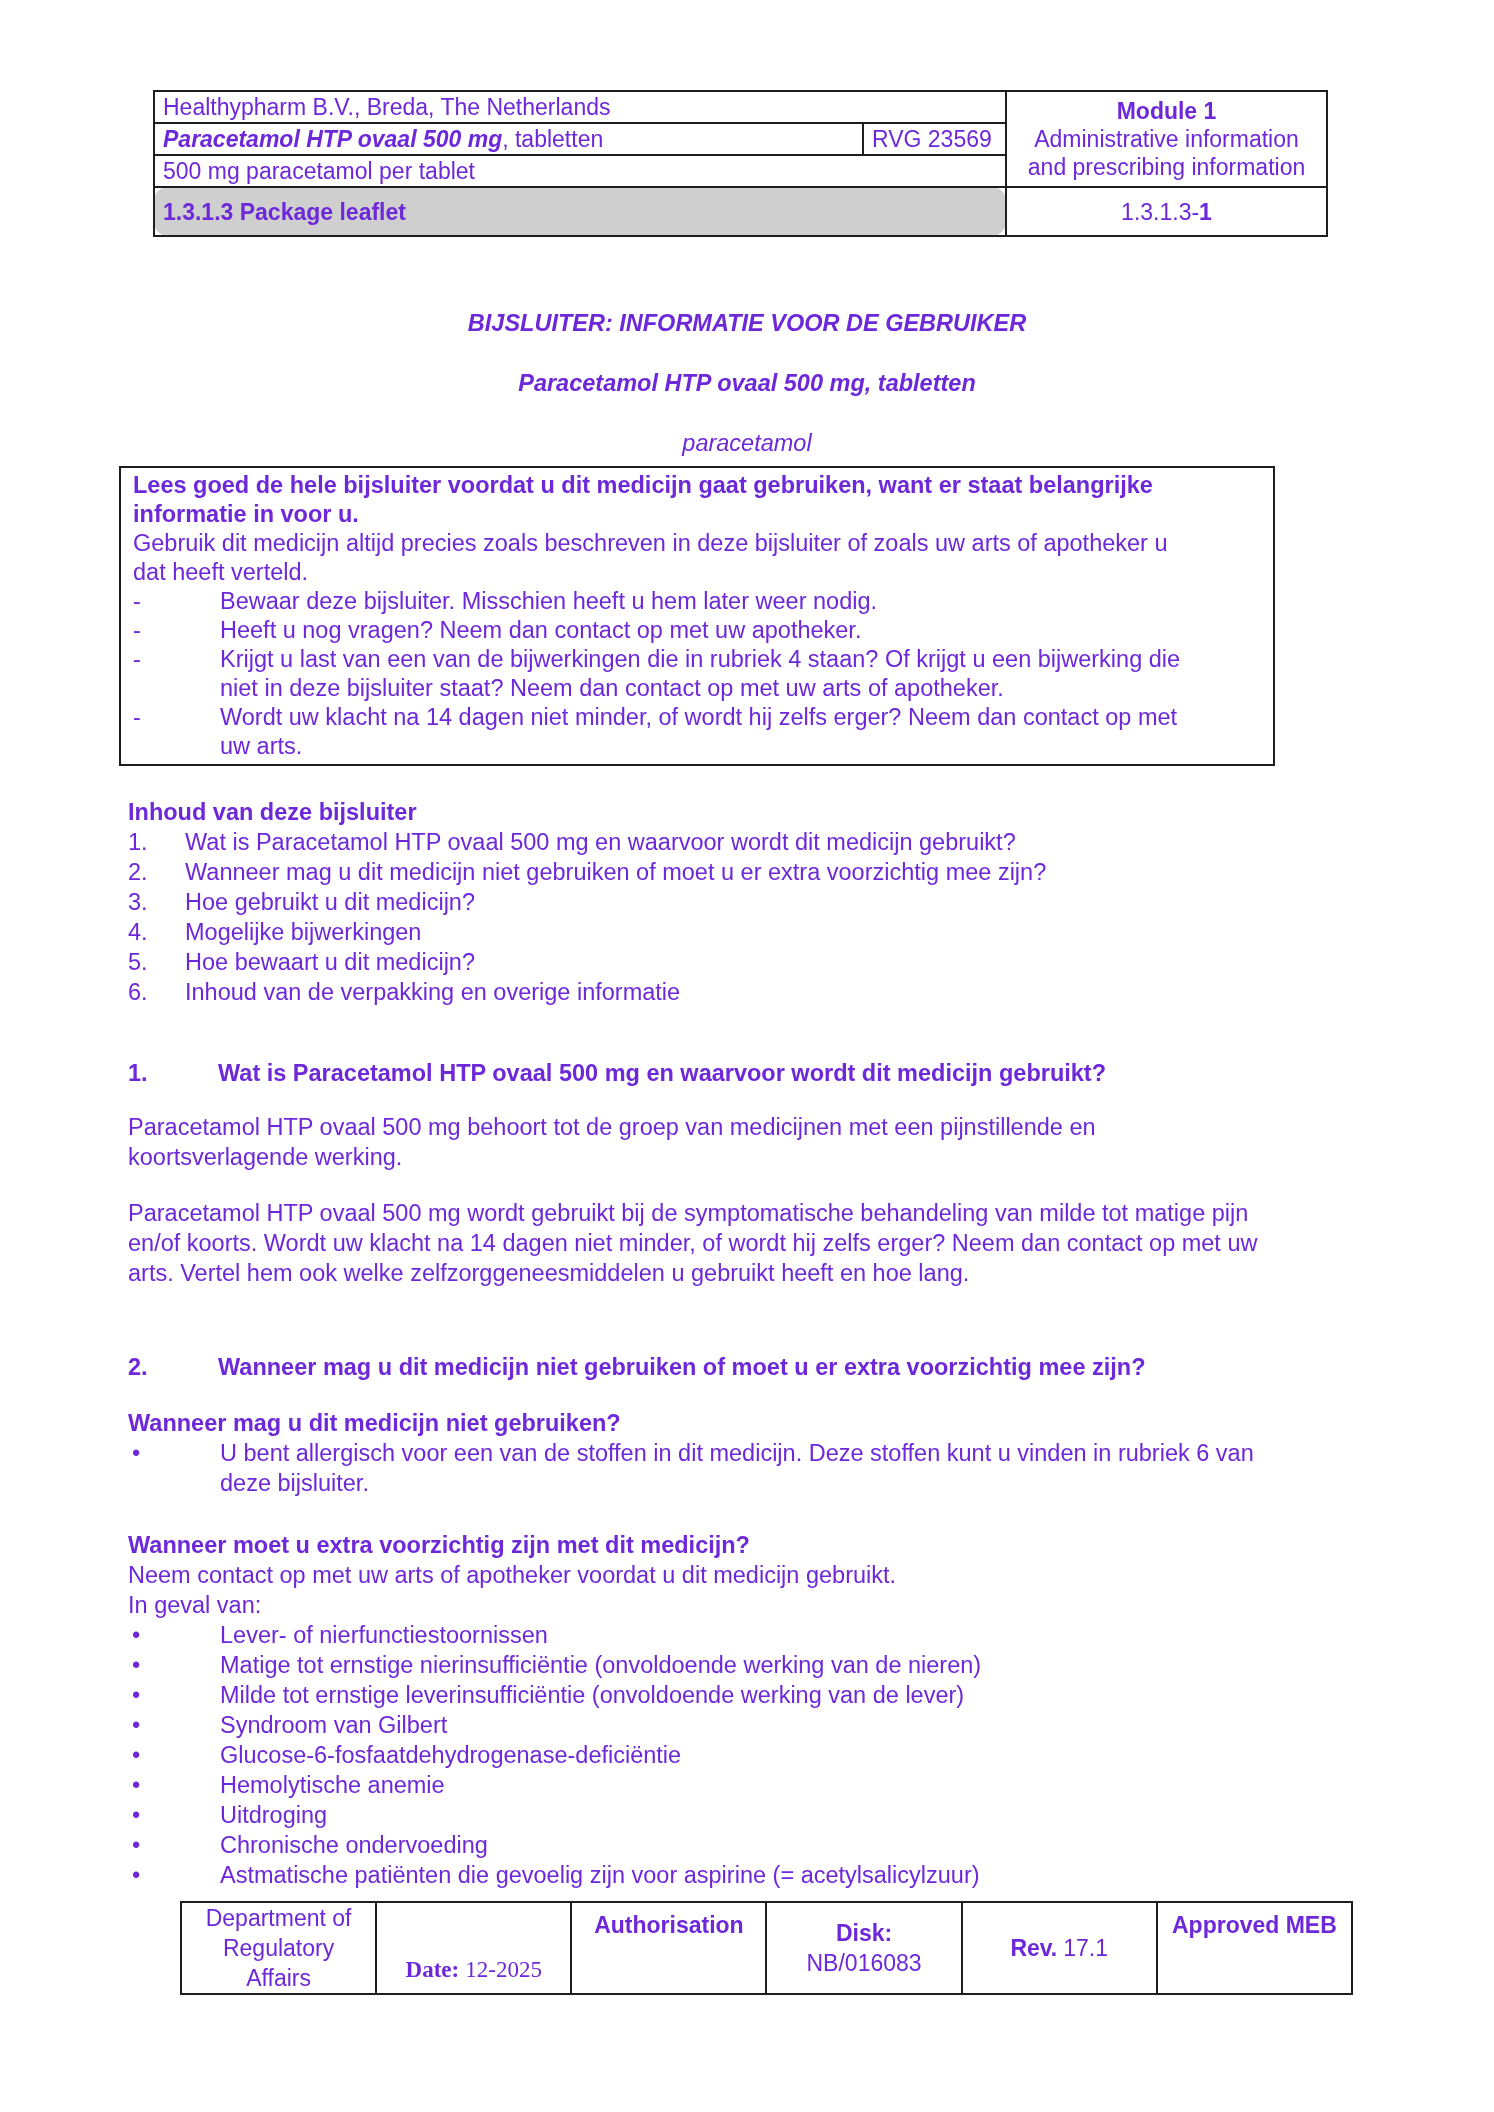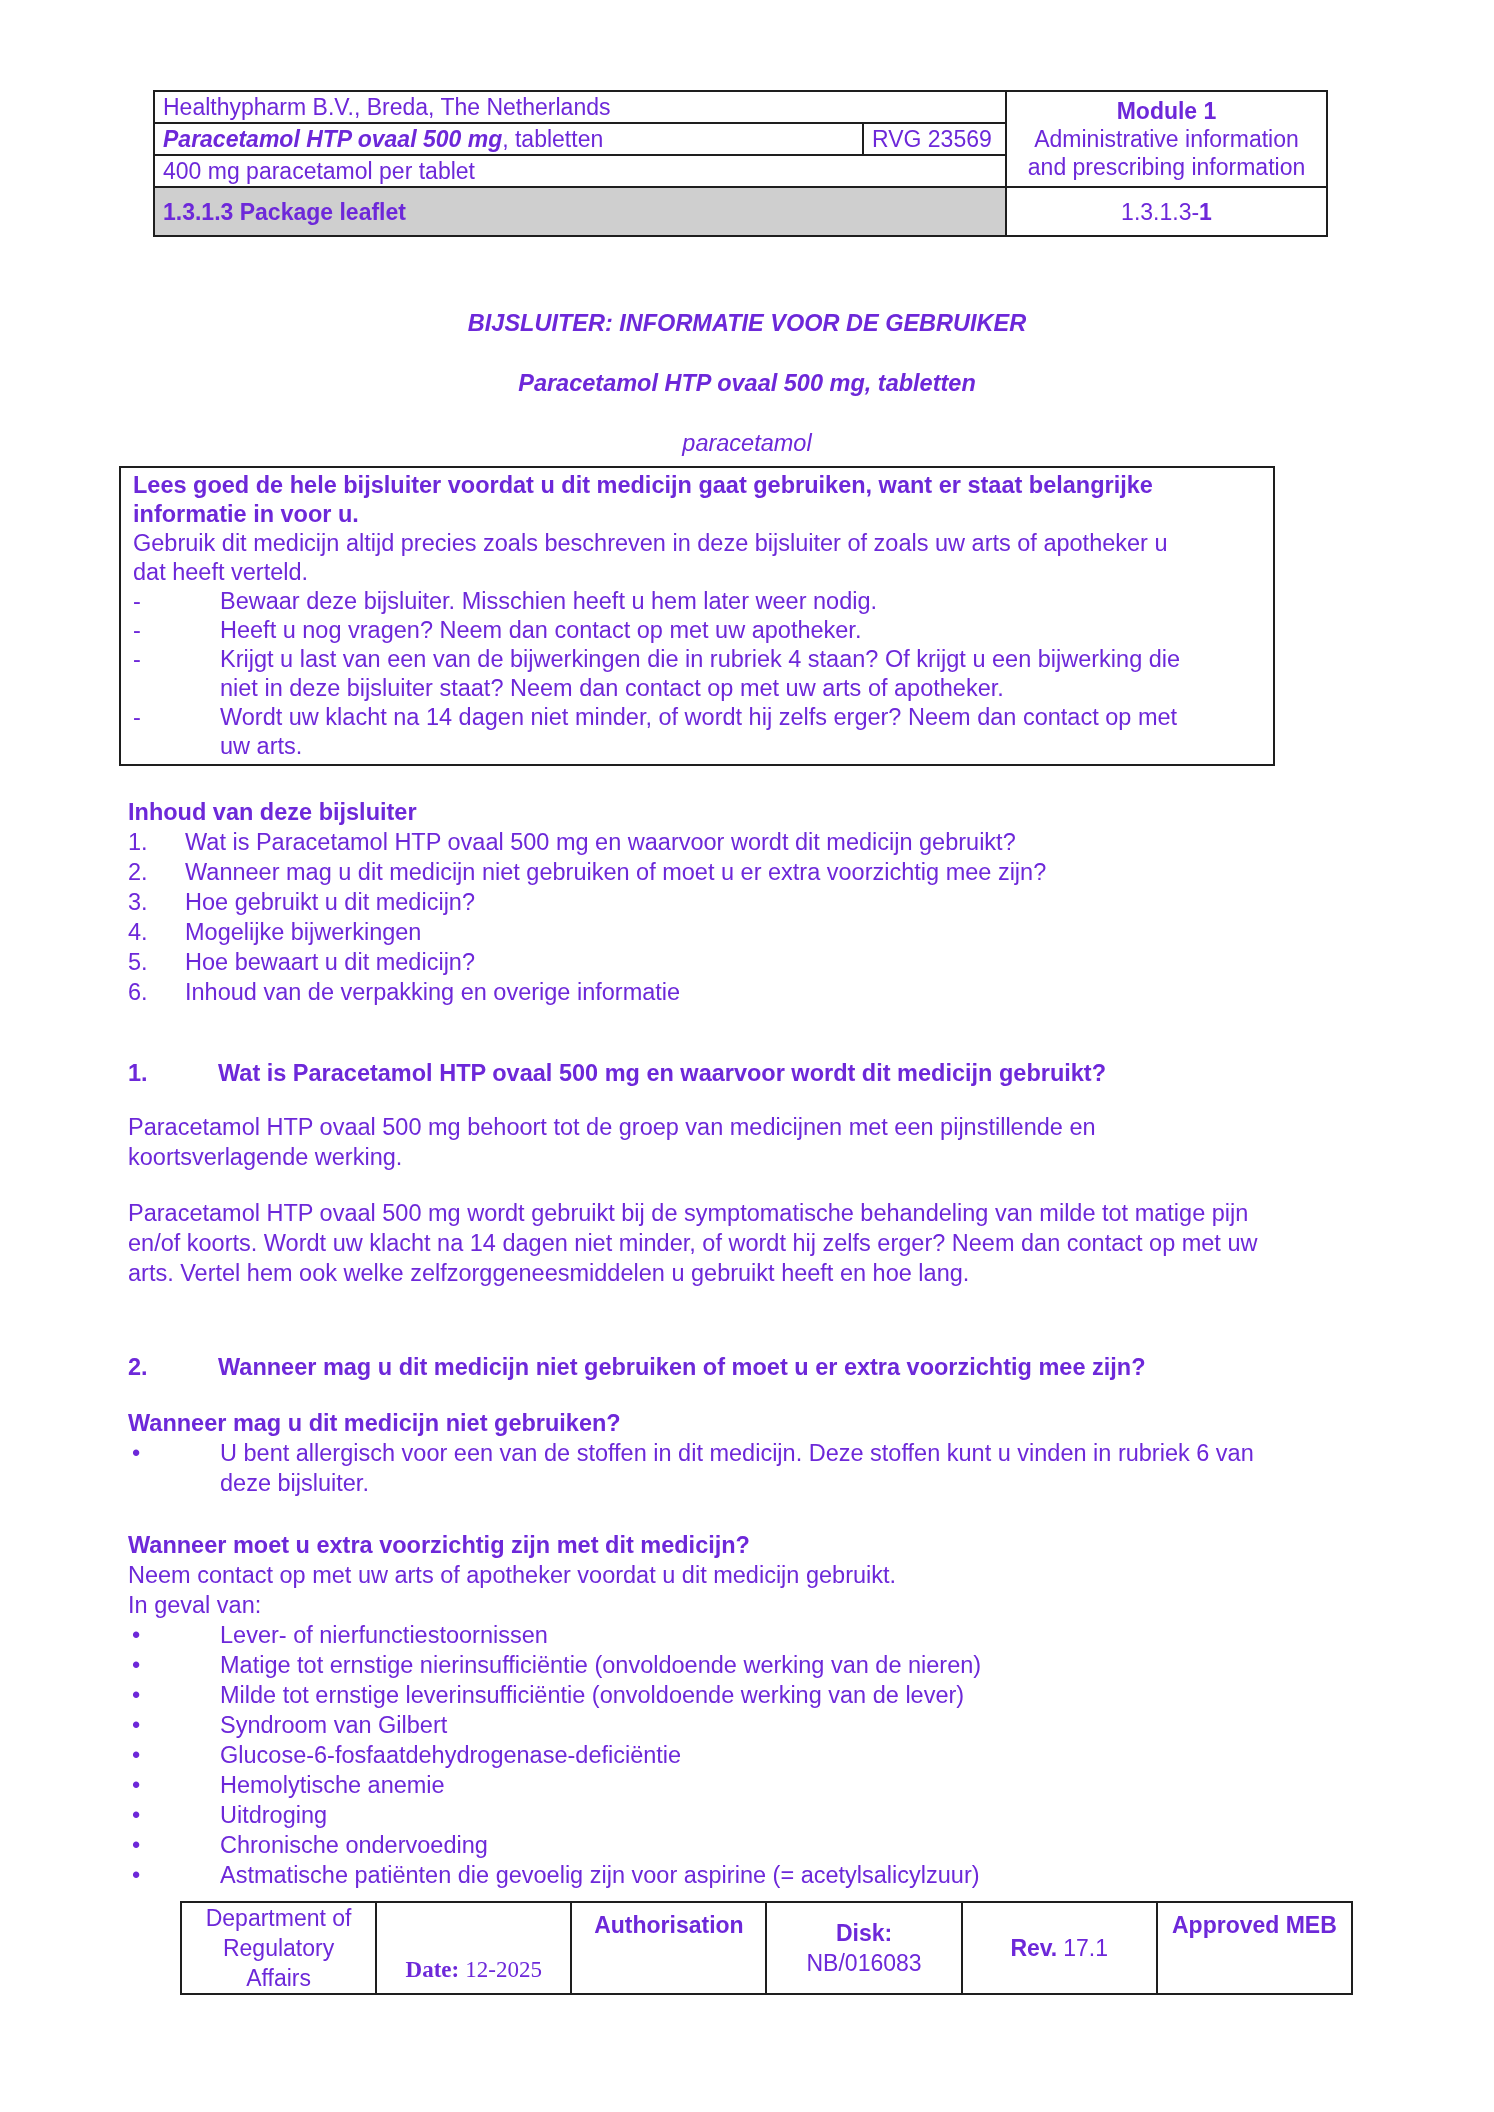--- a/index.html
+++ b/index.html
@@ -10,21 +10,21 @@
   }
   
   table { border-collapse:collapse; table-layout:fixed; }
   td { border:2px solid #1e1e1e; padding:0 8px; vertical-align:middle; overflow:hidden; }
   .header-table { position:absolute; top:90px; left:153px; width:1173px; }
   .header-table td { font-size:23px; }
   .product-name { font-weight:bold; font-style:italic; }
   .module-cell { text-align:center; line-height:28px; }
   .module-title { font-weight:bold; }
   .gray-cell {
-    background:#cfcfcf; font-weight:bold; font-size:29px; letter-spacing:0;
+    background:#cfcfcf; font-weight:bold; font-size:29px; letter-spacing:0;border-radius:14px;
   }
   .code-cell { text-align:center; }
   .code-bold { font-weight:bold; }
   .footer-table { position:absolute; top:1901px; left:153px; width:1173px; height:86px;margin-left:27px; }
   .footer-table td { text-align:center; font-size:23px; line-height:30px; }
   .va-top { vertical-align:top; padding-top:7px; }
   .va-bot { vertical-align:bottom; padding-bottom:8px;font-family:Liberation Serif, serif; }
   .b { font-weight:bold; }
   .gap { margin-right:6px; }
   
@@ -75,21 +75,21 @@
     <tr style="height:29px">
       <td class="cell-product">
         <span class="product-name">Paracetamol HTP ovaal 500 mg</span><span>, tabletten</span>
       </td>
       <td>
         <span>RVG 23569</span>
       </td>
     </tr>
     <tr style="height:32px">
       <td colspan="2">
-        <span>400 mg paracetamol per tablet</span>
+        <span>500 mg paracetamol per tablet</span>
       </td>
     </tr>
     <tr style="height:49px">
       <td colspan="2" class="gray-cell">
         <span>1.3.1.3 Package leaflet</span>
       </td>
       <td class="code-cell">
         <span>1.3.1.3-</span><span class="code-bold">1</span>
       </td>
     </tr>

